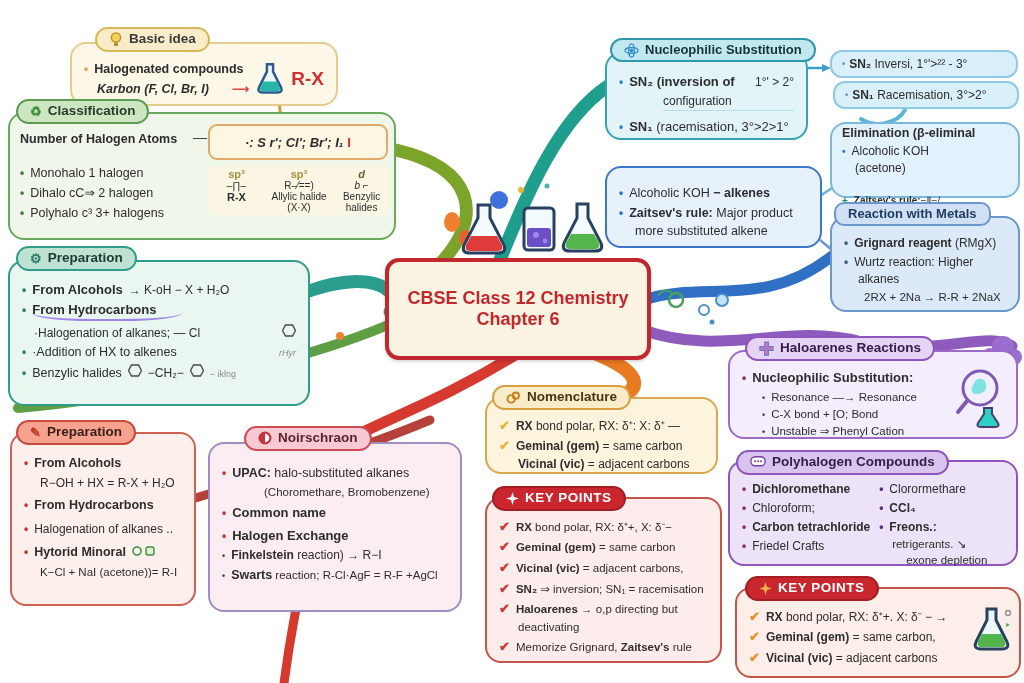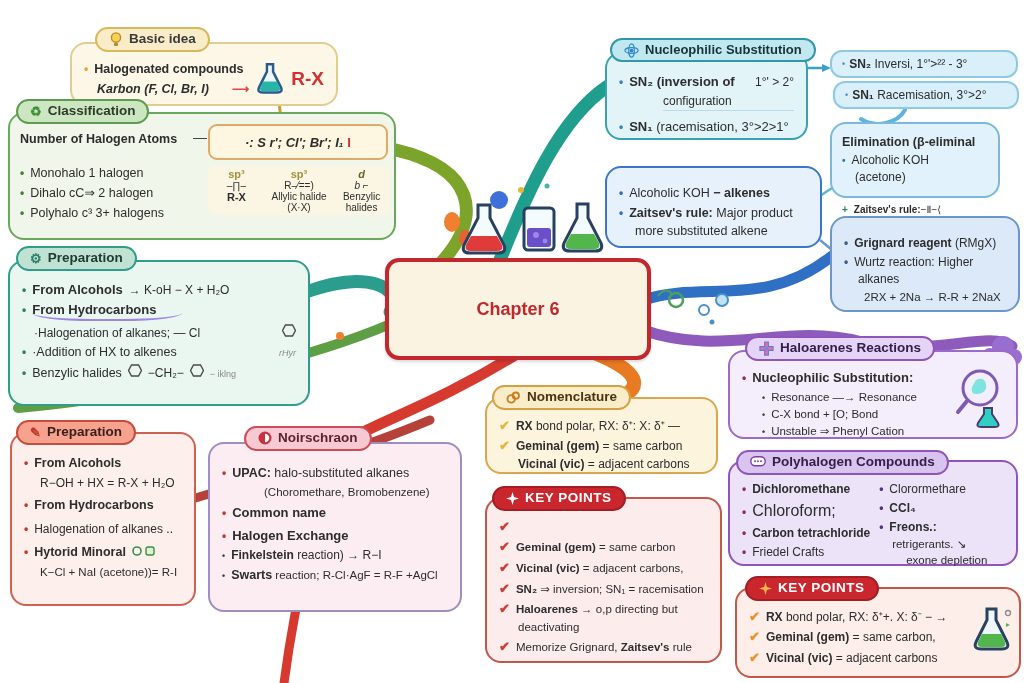--- a/index.html
+++ b/index.html
@@ -264,20 +264,21 @@
         <span class="dot" style="color:#3a3a3a;font-size:9px;">•</span>
         <span class="txt" style="font-size:12px;"><span class="b">Finkelstein</span><span> reaction)  →  R−I</span></span>
       </div>
   <div class="li">
         <span class="dot" style="color:#3a3a3a;font-size:9px;">•</span>
         <span class="txt" style="font-size:11.5px;"><span class="b" style="font-size:12.5px;">Swarts</span><span> reaction; R-Cl·AgF = R-F +AgCl</span></span>
       </div>
 </div>
 
 <div class="center-box">
+  <div style="font-size:18px;">CBSE Class 12 Chemistry</div>
   <div style="font-size:18px;">Chapter 6</div>
 </div>
 
 <div class="pill" style="left:610px;top:38px;background:#c2e8ef;border-color:#2f98ab;color:#16323a;font-size:13px;">
   <svg class="icon" width="15" height="15" viewBox="0 0 16 16">
         <circle cx="8" cy="8" r="2" fill="#2f86c9"></circle>
         <ellipse cx="8" cy="8" rx="7" ry="3" fill="none" stroke="#2f86c9" stroke-width="1.3"></ellipse>
         <ellipse cx="8" cy="8" rx="3" ry="7" fill="none" stroke="#2f86c9" stroke-width="1.3"></ellipse>
       </svg>
   <span>Nucleophilic Substitution</span>
@@ -299,21 +300,21 @@
 
 <div class="panel" style="left:830px;top:50px;width:188px;height:28px;background:#d9effa;border-color:#8ec9e6;border-radius:12px;padding:3px 10px;display:flex;align-items:center;gap:4px;">
   <span class="dot" style="color:#4a90c9;font-size:9px;">•</span>
       <span style="font-size:12px;"><span class="b">SN₂</span><span> Inversi, 1°'&gt;²² - 3°</span></span>
 </div>
 <div class="panel" style="left:833px;top:81px;width:186px;height:28px;background:#d9effa;border-color:#8ec9e6;border-radius:12px;padding:3px 10px;display:flex;align-items:center;gap:4px;">
   <span class="dot" style="color:#4a90c9;font-size:9px;">•</span>
       <span style="font-size:12px;"><span class="b">SN₁</span><span> Racemisation, 3°&gt;2°</span></span>
 </div>
 
-<div class="panel" style="left:830px;top:122px;width:170px;height:76px;background:#e2f2fc;border-color:#79b9dd;padding:11px 10px;">
+<div class="panel" style="left:830px;top:122px;width:190px;height:76px;background:#e2f2fc;border-color:#79b9dd;padding:2px 10px;">
   <div class="b" style="font-size:12.5px;">Elimination (β-eliminal</div>
   <div class="li">
         <span class="dot" style="color:#2f6fc4;font-size:10px;">•</span>
         <span style="font-size:12px;">Alcoholic KOH</span>
       </div>
   <div class="li" style="margin-left:13px;margin-top:-2px;">
         <span style="font-size:12px;">(acetone)</span>
       </div>
   <div class="li" style="margin-top:-1px;">
         <span class="dot" style="color:#1f8a5f;font-size:10px;">+</span>
@@ -328,20 +329,23 @@
       </div>
   <div class="li">
         <span class="dot" style="color:#2f6fc4;">•</span>
         <span style="font-size:12.5px;"><span class="b">Zaitsev's rule:</span><span> Major product</span></span>
       </div>
   <div class="li" style="margin-left:16px;margin-top:-2px;">
         <span style="font-size:12.5px;">more substituted alkene</span>
       </div>
 </div>
 
+<div class="pill" style="left:834px;top:202px;background:#cfe0f5;border-color:#6b97cf;color:#1d3a5f;font-size:13px;border-radius:10px;">
+  <span>Reaction with Metals</span>
+</div>
 <div class="panel" style="left:830px;top:216px;width:190px;height:96px;background:#dce9f8;border-color:#6b97cf;padding-top:14px;">
   <div class="li">
         <span class="dot" style="color:#3a5f8f;">•</span>
         <span style="font-size:12px;"><span class="b">Grignard reagent</span><span> (RMgX)</span></span>
       </div>
   <div class="li">
         <span class="dot" style="color:#3a5f8f;">•</span>
         <span style="font-size:12px;">Wurtz reaction: Higher</span>
       </div>
   <div class="li" style="margin-left:14px;margin-top:-2px;">
@@ -397,21 +401,21 @@
 </div>
 <div class="panel" style="left:728px;top:460px;width:290px;height:106px;background:#ece3f8;border-color:#8e56bd;padding-top:16px;">
   <div class="cols">
     <div style="flex:1.05;">
       <div class="li">
             <span class="dot" style="color:#8e2f4f;">•</span>
             <span class="txt b" style="font-size:12px;">Dichloromethane</span>
           </div>
       <div class="li">
             <span class="dot" style="color:#8e2f4f;">•</span>
-            <span class="txt" style="font-size:16px;">Chloroform;</span>
+            <span class="txt" style="font-size:12px;">Chloroform;</span>
           </div>
       <div class="li">
             <span class="dot" style="color:#8e2f4f;">•</span>
             <span class="txt b" style="font-size:12px;">Carbon tetrachloride</span>
           </div>
       <div class="li">
             <span class="dot" style="color:#8e2f4f;">•</span>
             <span class="txt" style="font-size:12px;">Friedel Crafts</span>
           </div>
     </div>
@@ -488,20 +492,21 @@
 
 <div class="pill" style="left:492px;top:486px;background:#c9262d;border-color:#a31d23;color:#ffffff;letter-spacing:.5px;">
   <svg class="icon" width="13" height="13" viewBox="0 0 14 14">
         <path d="M7,0 L8.6,5.4 L14,7 L8.6,8.6 L7,14 L5.4,8.6 L0,7 L5.4,5.4 Z" fill="#ffffff"></path>
       </svg>
   <span>KEY POINTS</span>
 </div>
 <div class="panel" style="left:485px;top:497px;width:237px;height:166px;background:#fdecec;border-color:#c2574a;padding-top:16px;">
   <div class="li">
         <span class="chk" style="color:#d23b33;">✔</span>
+        <span class="txt" style="font-size:11.5px;"><span class="b">RX</span><span> bond polar, RX: δ⁺+,  X: δ⁻−</span></span>
       </div>
   <div class="li">
         <span class="chk" style="color:#d23b33;">✔</span>
         <span class="txt" style="font-size:11.5px;"><span class="b">Geminal (gem)</span><span> = same carbon</span></span>
       </div>
   <div class="li">
         <span class="chk" style="color:#d23b33;">✔</span>
         <span class="txt" style="font-size:11.5px;"><span class="b">Vicinal (vic)</span><span> = adjacent carbons,</span></span>
       </div>
   <div class="li">

